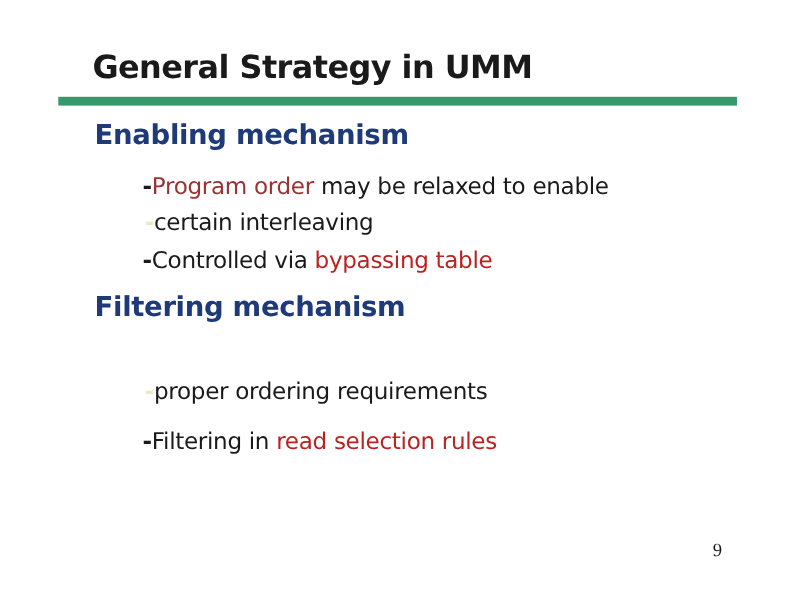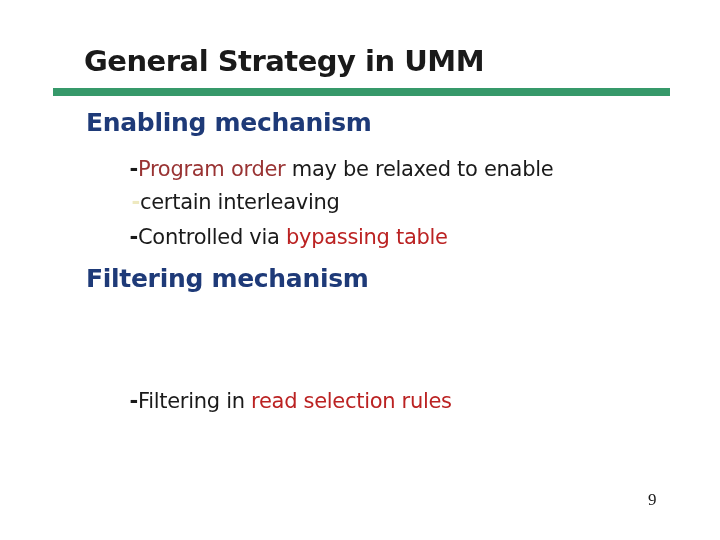--- a/index.html
+++ b/index.html
@@ -86,20 +86,23 @@
     <span class="bullet-dash" style="color: rgb(26, 26, 26);">-</span><span style="color: rgb(26, 26, 26);">Controlled via </span><span style="color: rgb(187, 34, 34);">bypassing table</span>
   </div>
 
   <div class="bullet-line b1b">
     <span class="bullet-dash" style="color: rgb(238, 233, 192);">-</span><span style="color: rgb(26, 26, 26);">certain interleaving</span>
   </div>
 
   <div class="section-heading heading-2" style="color: rgb(30, 58, 120);">Filtering mechanism</div>
 
 
+  <div class="bullet-line f1b">
+    <span class="bullet-dash" style="color: rgb(238, 233, 192);">-</span><span style="color: rgb(26, 26, 26);">proper ordering requirements</span>
+  </div>
 
   <div class="bullet-line f2">
     <span class="bullet-dash" style="color: rgb(26, 26, 26);">-</span><span style="color: rgb(26, 26, 26);">Filtering in </span><span style="color: rgb(187, 34, 34);">read selection rules</span>
   </div>
 
   <div class="page-number" style="color: rgb(26, 26, 26);">9</div>
 
 </div>
 
 </body></html>

